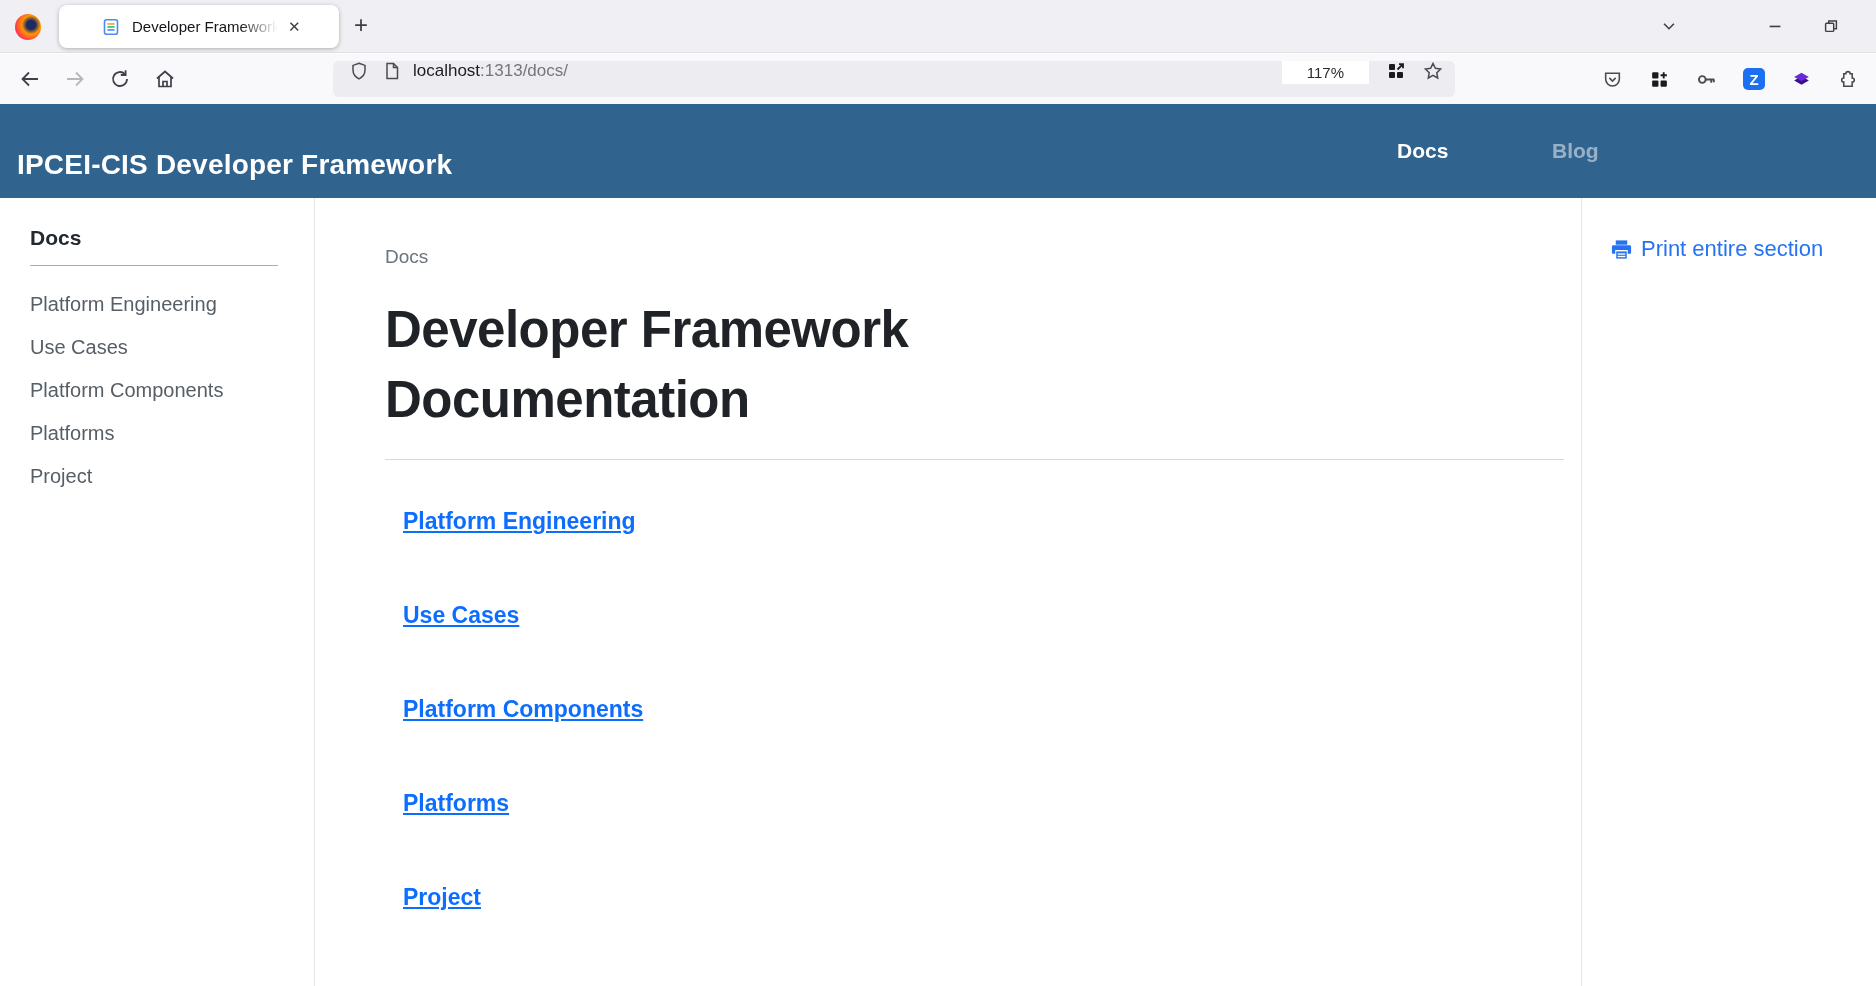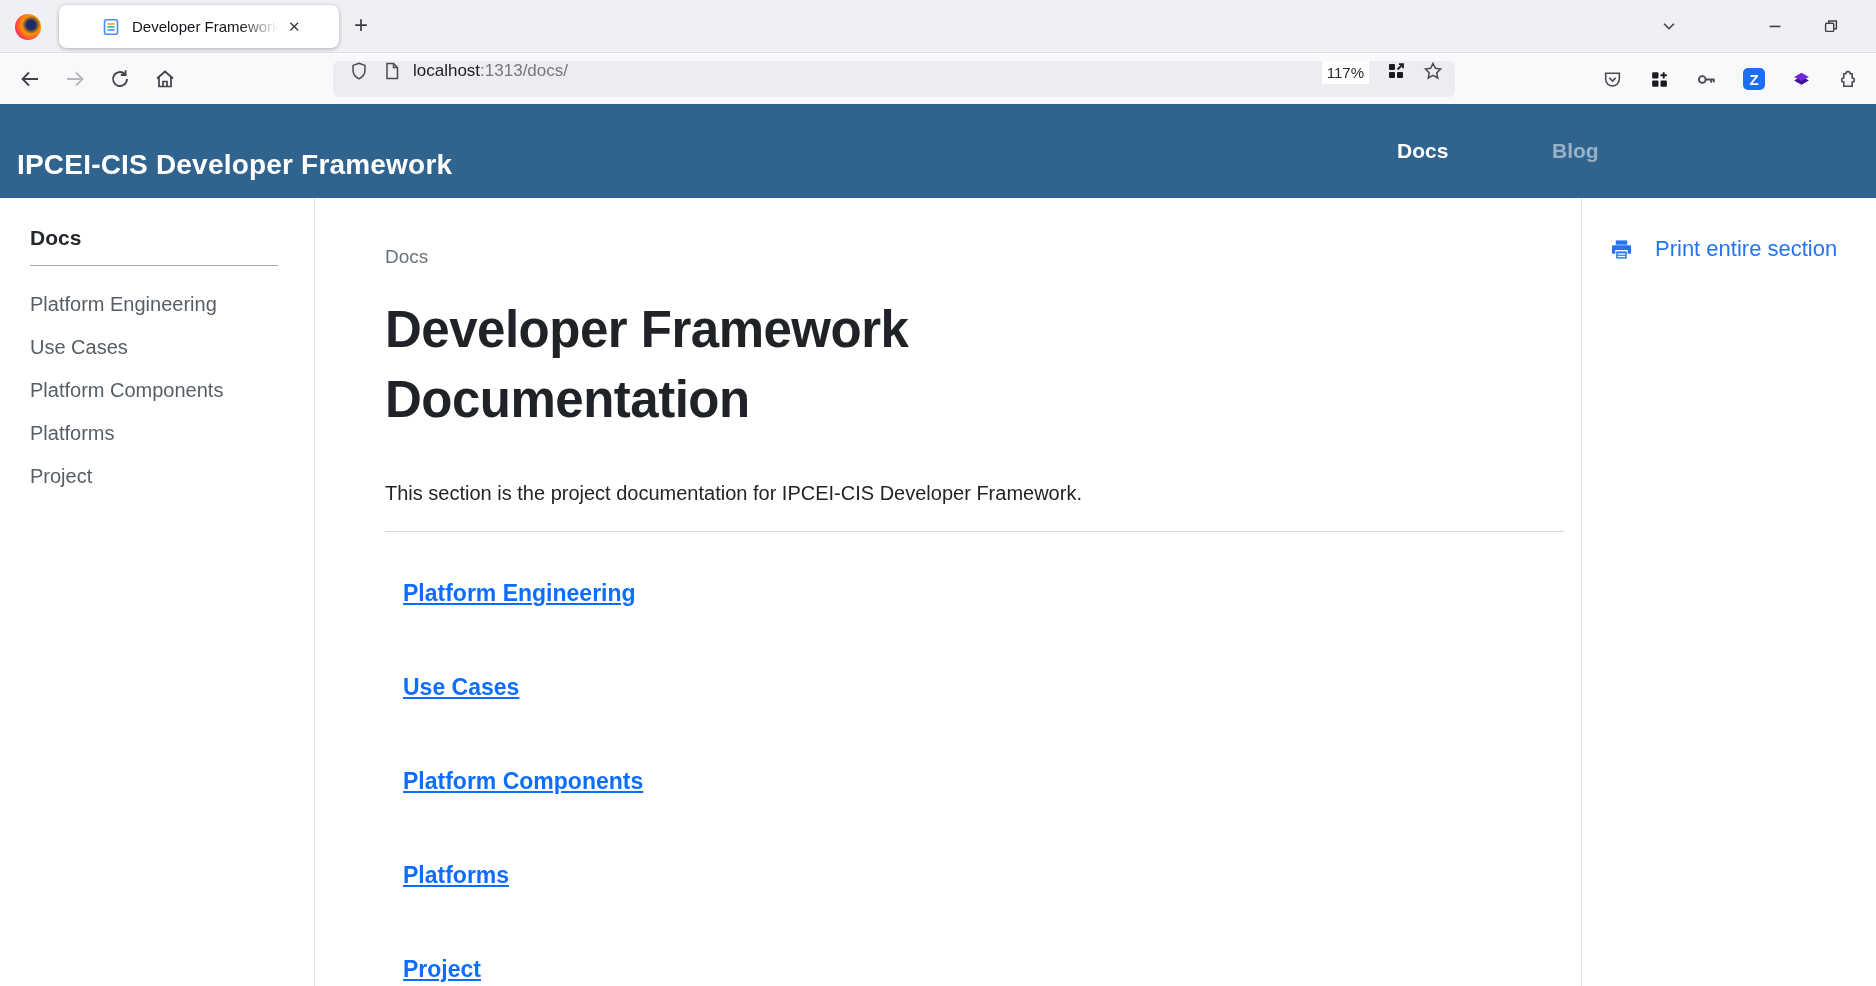--- a/index.html
+++ b/index.html
@@ -25,21 +25,21 @@
   .ctl-restore { left:1818px; }
 
   
   .toolbar { position:absolute; top:54px; left:0; right:0; height:50px; background:#f9f9fb; }
   .navbtn { position:absolute; top:13px; width:24px; height:24px; }
   .urlbar { position:absolute; left:333px; top:7px; width:1122px; height:36px; background:#ececf1; border-radius:6px;
     display:flex; align-items:flex-start; padding:0 12px 0 16px; }
   .url-text { margin-left:12px; font-size:17px; color:#1d1d1f; white-space:nowrap; }
   .url-text .url-rest { color:#76767c; }
   .url-spacer { flex:1; }
-  .zoom-pill { background:#fff; border-radius:0; padding:3px 5px; font-size:15px; color:#2b2b2e; }
+  .zoom-pill { background:#fff; border-radius:0; padding:3px 25px; font-size:15px; color:#2b2b2e; }
   .urlbar .mini-icon { margin-left:17px; width:20px; height:20px; }
   .right-icons { position:absolute; right:0; top:0; height:50px; display:flex; align-items:center; gap:26px; padding-right:17px; }
   .right-icons .tool-icon { width:21px; height:21px; }
   .zotero-badge { width:22px; height:22px; background:#1d6ff2; border-radius:5px; color:#fff; font-weight:700;
     font-size:15px; display:flex; align-items:center; justify-content:center; }
 
   
   .navbar { position:absolute; top:104px; left:0; right:0; height:94px; background:#30638e; }
   .brand { position:absolute; left:17px; top:0; height:122px; display:flex; align-items:center;
     font-size:28px; font-weight:700; color:#fff; letter-spacing:.2px; }
@@ -65,21 +65,21 @@
   .breadcrumb { font-size:19px; line-height:25px; color:#6a737c; }
   .page-title { margin-top:26px; max-width:700px; font-size:51px; line-height:70px; font-weight:700;
     color:#1f2327; letter-spacing:-.5px; }
   .intro { margin-top:44px; font-size:20px; line-height:28px; color:#212529; }
   .content-rule { border:none; border-top:1px solid #d8d8d8; margin:24px 0 0; }
   .sections { margin:46px 0 0; padding-left:18px; }
   .section-link-row { margin-bottom:61px; line-height:30px; }
   .section-link { font-size:23px; font-weight:700; color:#0d6efd; text-decoration:underline; cursor:pointer; }
 
   .rightbar { width:295px; flex:0 0 auto; border-left:1px solid #e4e4e7; padding:38px 0 0 28px; }
-  .print-link { display:flex; align-items:center; gap:22px; color:#2673f2; font-size:22px; cursor:pointer; }
+  .print-link { display:flex; align-items:center; gap:8px; color:#2673f2; font-size:22px; cursor:pointer; }
   .print-link svg { flex:0 0 auto; }
 
   svg { display:block; }
 </style>
 </head>
 <body>
 
 <div class="window">
 
   <div class="titlebar">
@@ -234,21 +234,20 @@
         <li>Use Cases</li>
         <li>Platform Components</li>
         <li>Platforms</li>
         <li>Project</li>
       </ul>
     </aside>
 
     <main class="main">
       <div class="breadcrumb">Docs</div>
       <h1 class="page-title">Developer Framework Documentation</h1>
-      <p class="intro">This section is the project documentation for IPCEI-CIS Developer Framework.</p>
       <hr class="content-rule">
       <div class="sections">
         <div class="section-link-row"><a class="section-link">Platform Engineering</a></div>
         <div class="section-link-row"><a class="section-link">Use Cases</a></div>
         <div class="section-link-row"><a class="section-link">Platform Components</a></div>
         <div class="section-link-row"><a class="section-link">Platforms</a></div>
         <div class="section-link-row"><a class="section-link">Project</a></div>
       </div>
     </main>
 

